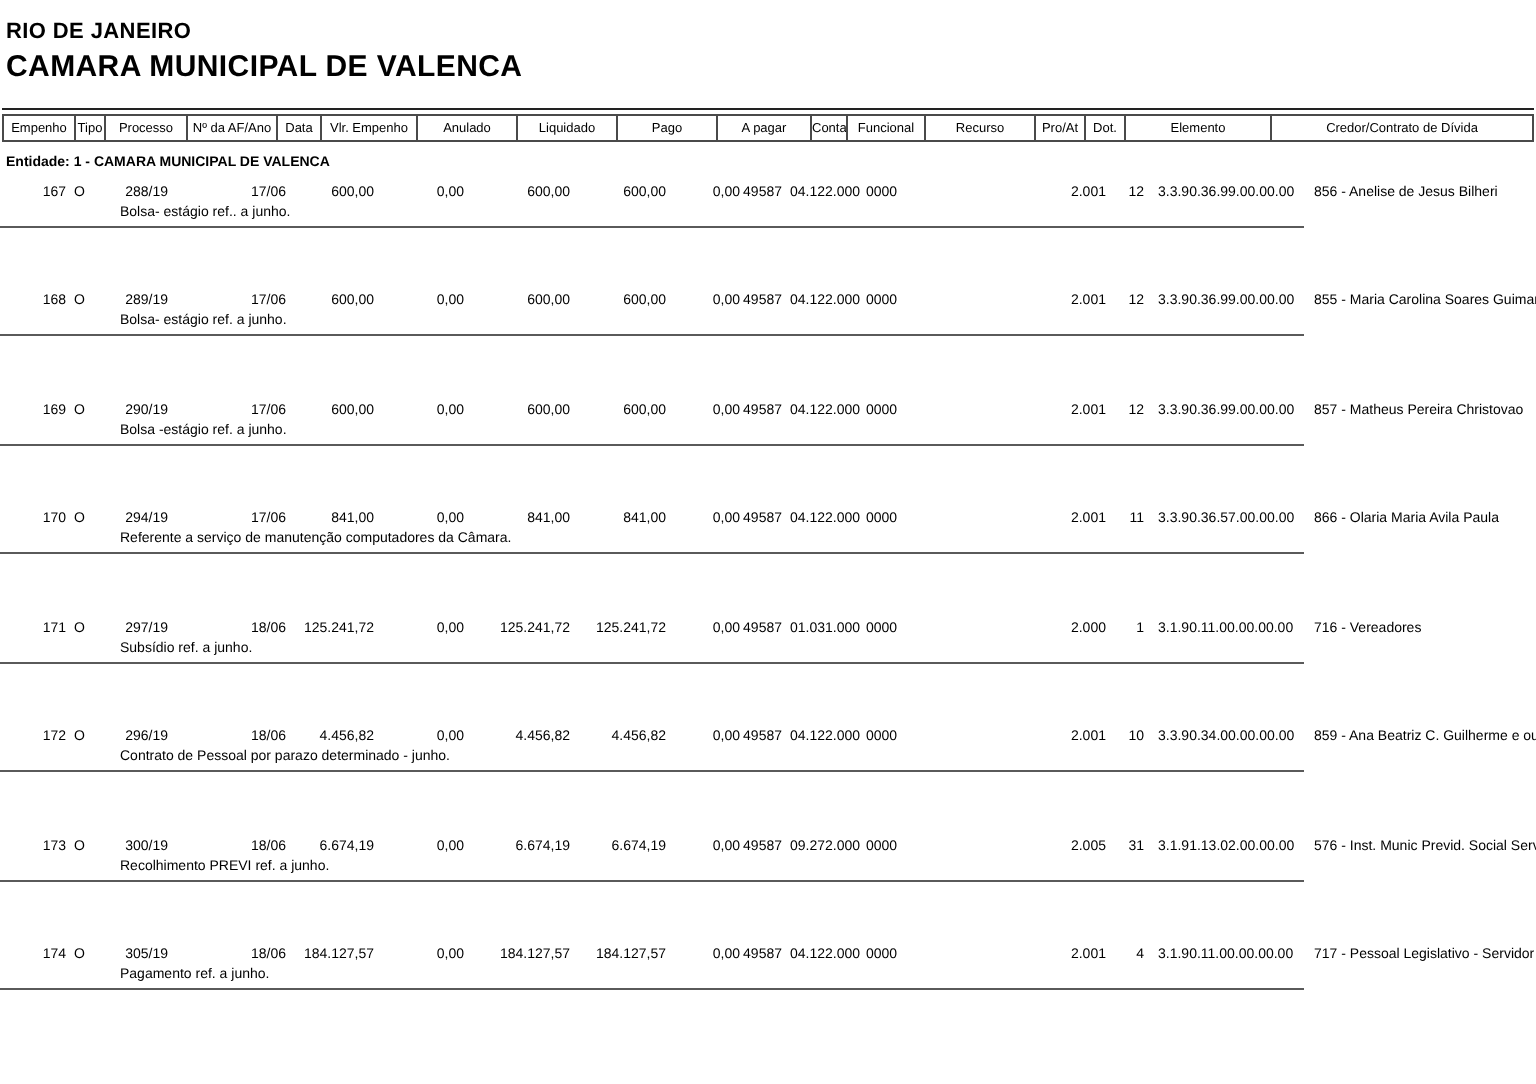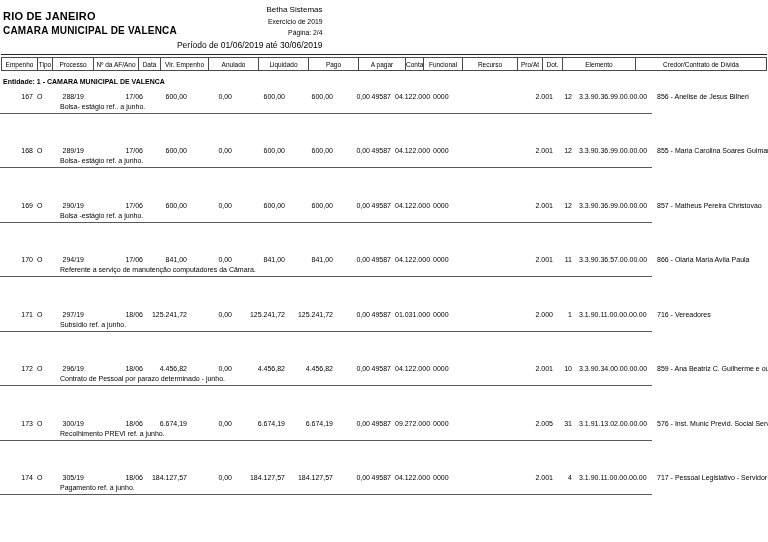--- a/index.html
+++ b/index.html
@@ -9,21 +9,21 @@
     font-family:"Liberation Sans", sans-serif;
     color:#000;
     overflow:hidden;
   }
   .page { position:relative; width:768px; height:542px; background:#fff; }
 
   
   .page-header { display:flex; padding:4px 3px 0 3px; height:52px; }
   .ph-left { padding-top:6px; }
   .ph-state  { font-size:11px; font-weight:bold; letter-spacing:.2px; }
-  .ph-entity { font-size:10px; font-weight:bold; margin-top:3px; letter-spacing:.2px; }
+  .ph-entity { font-size:15px; font-weight:bold; margin-top:3px; letter-spacing:.2px; }
   .ph-title  { font-size:8px;  margin-top:5px; }
   .ph-right { text-align:right; padding-top:1px; }
   .ph-vendor   { font-size:8px; }
   .ph-exercise { font-size:6.8px; margin-top:4px; }
   .ph-pagenum  { font-size:6.8px; margin-top:4px; }
   .ph-period   { font-size:8.5px; margin-top:4px; }
 
   .header-rule { border-top:1px solid #222; margin:2px 1px 0 1px; }
 
   
@@ -68,26 +68,20 @@
 </head>
 <body>
 
 <div class="page">
 
   <div class="page-header">
     <div class="ph-left">
       <div class="ph-state">RIO DE JANEIRO</div>
       <div class="ph-entity">CAMARA MUNICIPAL DE VALENCA</div>
     </div>
-    <div class="ph-right">
-      <div class="ph-vendor">Betha Sistemas</div>
-      <div class="ph-exercise">Exercício de 2019</div>
-      <div class="ph-pagenum">Página: 2/4</div>
-      <div class="ph-period">Período de 01/06/2019 até 30/06/2019</div>
-    </div>
   </div>
 
   <div class="header-rule"></div>
 
   <div class="col-header">
     <div class="h h1">Empenho</div>
     <div class="h h2">Tipo</div>
     <div class="h h3">Processo</div>
     <div class="h h4">Nº da AF/Ano</div>
     <div class="h h5">Data</div>

